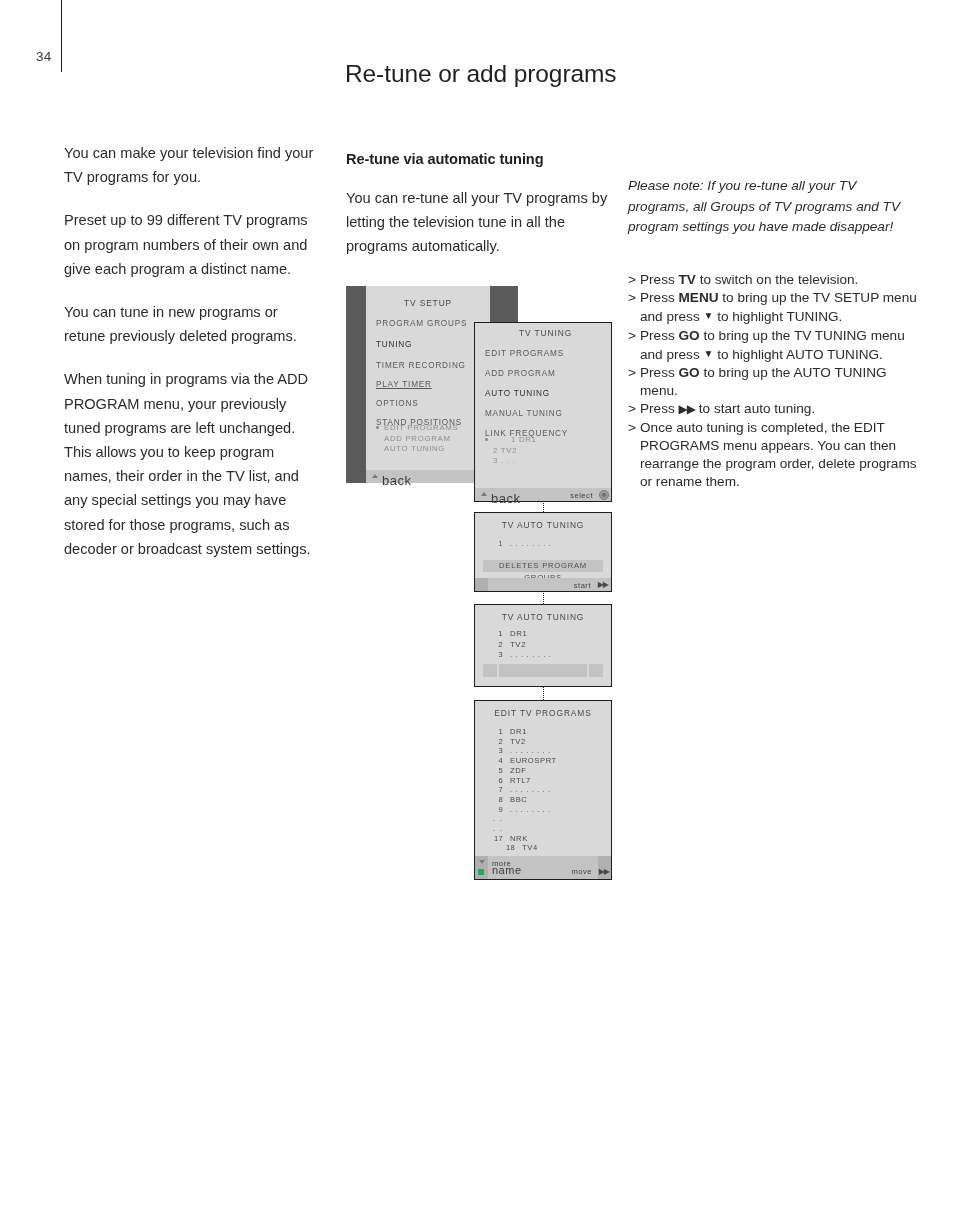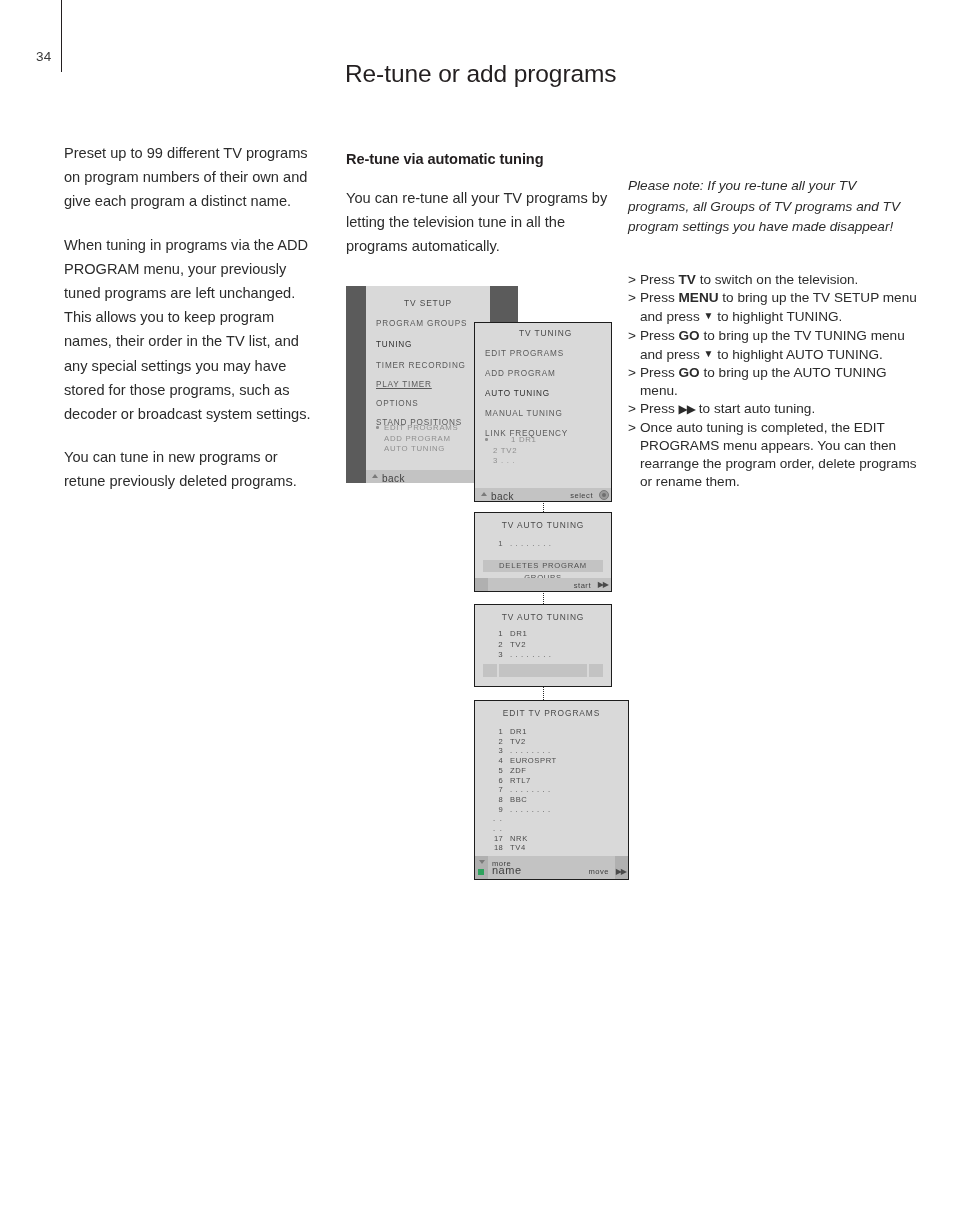--- a/index.html
+++ b/index.html
@@ -163,21 +163,21 @@
   #auto-run .progress-wrap {
     position: absolute; left: 8px; right: 8px; bottom: 9px; height: 13px;
     display: flex; gap: 2px;
   }
   #auto-run .pchunk { background: #c3c3c3; }
   #auto-run .pchunk.sm { width: 14px; }
   #auto-run .pchunk.lg { flex: 1; }
 
   
   #edit-progs {
-    left: 474px; top: 692px; width: 155px; height: 180px;
+    left: 474px; top: 692px; width: 138px; height: 180px;
     border: 1px solid #1d1d1d;
   }
   #edit-progs .list {
     position: absolute; left: 0; top: 22px; right: 0;
     font-size: 7.6px; line-height: 9.7px; color: #4a4a4a;
   }
   .prow { display: flex; }
   .prow .pn { width: 20px; text-align: right; padding-right: 7px; letter-spacing: 0.3px; }
   .prow .pname { letter-spacing: 0.6px; }
   .dots { letter-spacing: 1.3px; }
@@ -210,21 +210,21 @@
   
   .bar-tri-up {
     position: absolute; left: 6px; top: 4px;
     width: 0; height: 0;
     border-left: 3px solid transparent;
     border-right: 3px solid transparent;
     border-bottom: 4px solid #7a7a7a;
   }
   .bar-back {
     position: absolute; left: 16px; top: 2.5px;
-    font-size: 10px; color: #3f3f3f; letter-spacing: 0.5px;
+    font-size: 13px; color: #3f3f3f; letter-spacing: 0.5px;
   }
   .bar-select {
     position: absolute; right: 18px; top: 2.5px;
     font-size: 7.6px; color: #3f3f3f; letter-spacing: 0.5px;
   }
   .bar-select.noicon { right: 5px; }
   .go-icon {
     position: absolute; right: 2px; top: 1.5px;
     width: 10px; height: 10px; border-radius: 50%;
     background: #9a9a9a;
@@ -275,23 +275,24 @@
   }
 </style>
 </head>
 <body>
 
 <div id="page-rule"></div>
 <div id="page-number">34</div>
 <h1 id="page-title">Re-tune or add programs</h1>
 
 <div class="col" id="col-left">
+    <p class="para">You can make your television find your TV programs for you.</p>
     <p class="para">Preset up to 99 different TV programs on program numbers of their own and give each program a distinct name.</p>
+    <p class="para">You can tune in new programs or retune previously deleted programs.</p>
     <p class="para">When tuning in programs via the ADD PROGRAM menu, your previously tuned programs are left unchanged. This allows you to keep program names, their order in the TV list, and any special settings you may have stored for those programs, such as decoder or broadcast system settings.</p>
-    <p class="para">You can tune in new programs or retune previously deleted programs.</p>
   </div>
 <div class="col" id="col-mid">
   <p class="subhead">Re-tune via automatic tuning</p>
   <p class="para">You can re-tune all your TV programs by letting the television tune in all the programs automatically.</p>
 </div>
 <div class="col" id="col-right">
   <p class="note">Please note: If you re-tune all your TV programs, all Groups of TV programs and TV program settings you have made disappear!</p>
 </div>
 
 <div id="steps">
@@ -461,21 +462,21 @@
         <span class="pname"></span>
       </div>
       <div class="prow ell" style="padding-left:8px;">
         <span class="pn">. .</span>
         <span class="pname"></span>
       </div>
       <div class="prow" style="padding-left:8px;">
         <span class="pn">17</span>
         <span class="pname">NRK</span>
       </div>
-      <div class="prow" style="padding-left:8px;">
+      <div class="prow" style="padding-left:20px;">
         <span class="pn">18</span>
         <span class="pname">TV4</span>
       </div>
     </div>
 
     <div class="botbar">
       <div class="lcol">
         <div class="tri-dn"></div>
         <div class="green-sq"></div>
       </div>

